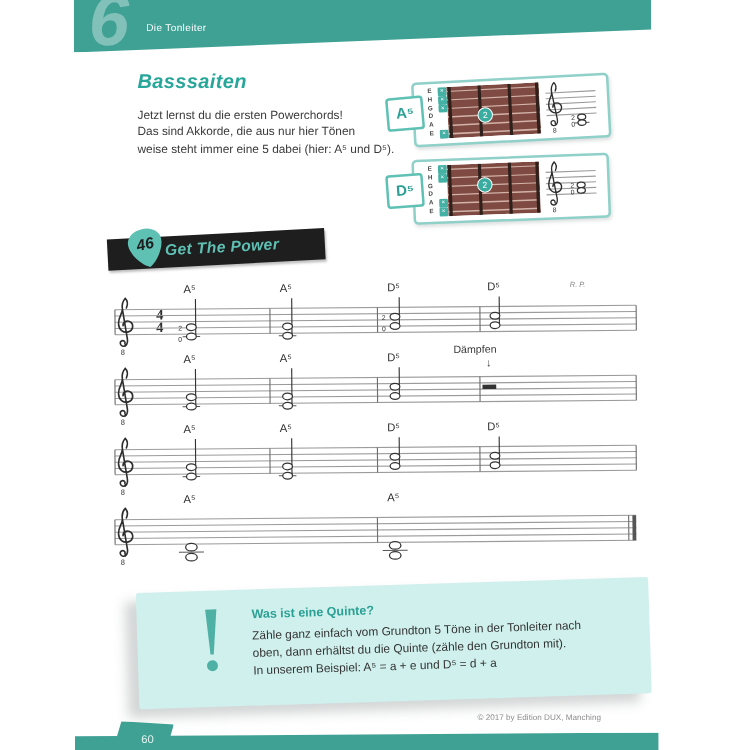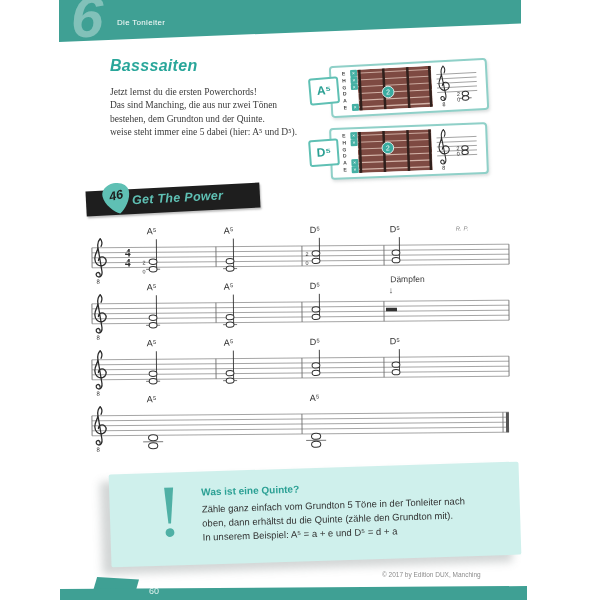--- a/index.html
+++ b/index.html
@@ -11,21 +11,21 @@
   #chapter-header{left:59px;top:0;width:462px;height:42px;background:#3FA094;
     clip-path:polygon(0 0,100% 0,100% 56%,0 100%);overflow:hidden;}
   #chapter-number{left:12px;top:-17px;font-size:58px;font-weight:bold;
     color:rgba(255,255,255,0.35);font-style:italic;}
   #chapter-title{left:58px;top:18px;font-size:8px;color:#ffffff;letter-spacing:.3px;}
 
   
   #section-heading{left:110px;top:57px;font-size:16px;font-weight:bold;font-style:italic;
     color:#29A69A;letter-spacing:.3px;}
   #intro{left:110px;top:86px;width:215px;font-size:9.5px;line-height:13.4px;color:#3A3A3A;}
-  #intro span{display:block;font-family:Liberation Serif, serif;}
+  #intro span{display:block;}
 
   
   .chord-card{left:330px;width:154px;height:48px;background:#ffffff;
     border:2px solid #8FD0C8;border-radius:4px;box-shadow:1px 2px 3px rgba(120,130,130,.25);}
   #card-a5{top:62px;transform:rotate(-3deg);}
   #card-d5{top:125px;transform:rotate(-2.2deg);}
   .chord-badge{position:absolute;left:-23px;top:9px;width:26px;height:23px;background:#fff;
     border:2px solid #5FC0B4;border-radius:3px;color:#2BA094;font-weight:bold;font-size:12px;
     line-height:23px;text-align:center;transform:rotate(-2deg);}
   .slet{position:absolute;left:8px;width:9px;font-size:5px;line-height:7px;color:#444;
@@ -44,61 +44,60 @@
 
   
   .system{left:88px;width:425px;height:68px;transform:rotate(-0.5deg);}
   #system-1{top:222px;}#system-2{top:278px;}#system-3{top:334px;}#system-4{top:390px;}
   .system svg{position:absolute;left:0;top:10px;}
   .chlab{position:absolute;top:3px;font-size:9px;color:#2e2e2e;}
   .credit{position:absolute;left:368px;top:5px;font-size:6px;color:#8a8a8a;font-style:italic;}
   .tsig{position:absolute;left:37px;font-size:11.5px;font-weight:bold;line-height:10px;
     font-family:"Liberation Serif",serif;color:#2d2d2d;}
   #tsig-top{top:24px;}#tsig-bottom{top:34px;}
-  #mute-annot{position:absolute;left:275px;top:-3px;width:62px;text-align:right;
+  #mute-annot{position:absolute;left:275px;top:-3px;width:62px;text-align:left;
     font-size:8.5px;color:#3a3a3a;}
   #mute-arrow{position:absolute;left:301px;top:8px;font-size:9px;color:#3a3a3a;}
 
   
   #info-box{left:110px;top:468px;width:410px;height:93px;background:#CFF0EC;
     transform:rotate(-1.8deg);border-radius:2px;
     box-shadow:-9px 7px 9px rgba(110,120,120,.30);}
   #info-excl{position:absolute;left:48px;top:13px;}
   #info-heading{position:absolute;left:92px;top:15px;font-size:10px;font-weight:bold;color:#2BA094;}
   #info-lines{position:absolute;left:92px;top:31px;font-size:9.5px;line-height:13.8px;color:#333;}
   #info-lines span{display:block;}
 
   
   #footer-bar{left:60px;top:586px;width:467px;height:14px;background:#3FA094;
     clip-path:polygon(0 22%,100% 0,100% 100%,0 100%);}
   #footer-tab{left:93px;top:577px;width:46px;height:14px;background:#3FA094;
     clip-path:polygon(9% 0,100% 18%,93% 100%,0 100%);}
-  #page-number{left:113px;top:586px;font-size:9px;color:#E2F3F0;margin-left:36px;}
+  #page-number{left:113px;top:586px;font-size:9px;color:#E2F3F0;}
   #copyright{left:382px;top:571px;font-size:6.5px;color:#8C8C8C;}
 
   .note{stroke:#333;fill:#fff;stroke-width:1;}
   .stem{stroke:#333;stroke-width:0.9;}
   .ledg{stroke:#555;stroke-width:0.8;}
   .bar{stroke:#6f6f6f;stroke-width:0.9;}
   .sline{stroke:#9b9b9b;stroke-width:0.9;}
   .fing{font-size:5.5px;fill:#333;}
 </style>
 </head>
 <body>
 
 <div class="abs" id="chapter-header">
   <span class="abs" id="chapter-number">6</span>
   <span class="abs" id="chapter-title">Die Tonleiter</span>
 </div>
 
 <div class="abs" id="section-heading">Basssaiten</div>
 <div class="abs" id="intro">
   <span>Jetzt lernst du die ersten Powerchords!</span>
-  <span>Das sind Manching, die aus nur zwei Tönen</span>
-  <span>bestehen, dem Grundton und der Quinte.</span>
+  <span>Das sind Akkorde, die aus nur hier Tönen</span>
   <span>weise steht immer eine 5 dabei (hier: A⁵ und D⁵).</span>
 </div>
 
 <div class="abs chord-card" id="card-a5">
   <span class="chord-badge">A⁵</span>
   <span class="slet" style="top:3px">E</span>
   <span class="slet" style="top:9.8px">H</span>
   <span class="slet" style="top:16.6px">G</span>
   <span class="slet" style="top:23.4px">D</span>
   <span class="slet" style="top:30.2px">A</span>

